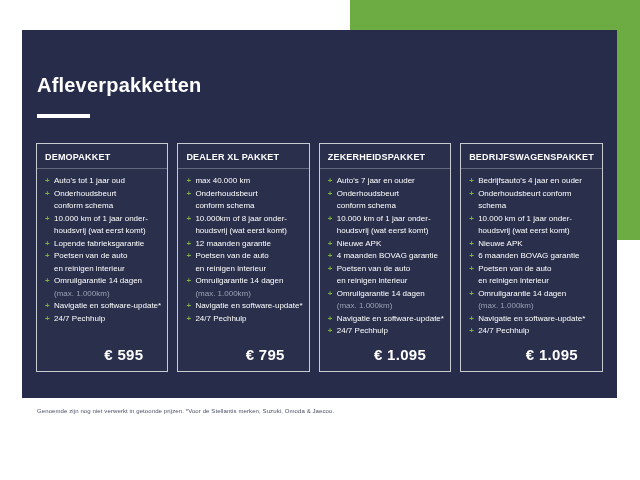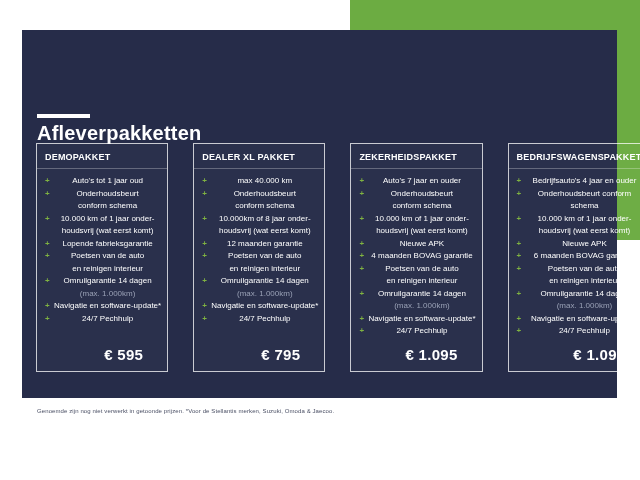--- a/index.html
+++ b/index.html
@@ -24,34 +24,33 @@
     background: #262C49;
     z-index: 1;
   }
   .slide-title {
     position: absolute;
     left: 15px; top: 44px;
     font-size: 20px;
     font-weight: bold;
     color: #ffffff;
     letter-spacing: 0.2px;
-    margin-top: 48px;
   }
   .title-underline {
     position: absolute;
     left: 15px; top: 84px;
     width: 53px; height: 4px;
     background: #ffffff;
   }
   .packages-row {
     position: absolute;
     left: 14px; top: 113px;
     width: 567px; height: 229px;
     display: flex;
-    gap: 25px;
+    gap: 9px;
   }
   .card {
     position: relative;
     flex: 1 1 0;
     border: 1px solid rgba(255,255,255,0.75);
     background: rgba(255,255,255,0.02);
   }
   .card-header {
     padding: 8px 8px 6px 8px;
     font-size: 9px;
@@ -71,21 +70,21 @@
     font-size: 8px;
     line-height: 12.5px;
     color: #ffffff;
   }
   .card-list .plus {
     position: absolute;
     left: 0; top: 0;
     color: #7FB241;
     font-weight: bold;
   }
-  .card-list .lines { display: block; text-align: center; }
+  .card-list .lines { display: block; }
   .card-list .line { display: block; white-space: nowrap; }
   .card-list .line.muted { color: #99A0B5; }
   .card-price {
     position: absolute;
     right: 24px; bottom: 8px;
     font-size: 15px;
     font-weight: bold;
     color: #ffffff;
     letter-spacing: 0.3px;
   }

